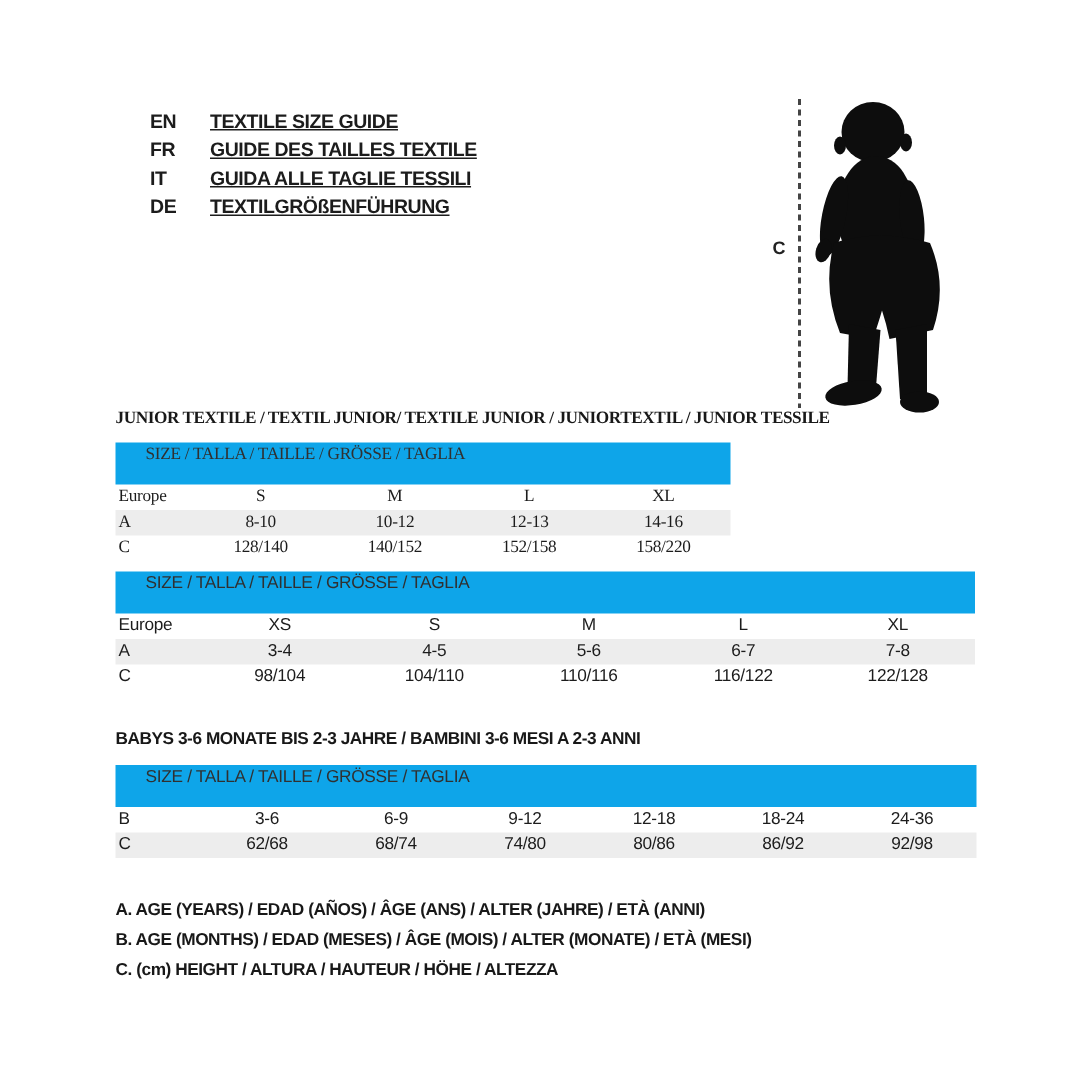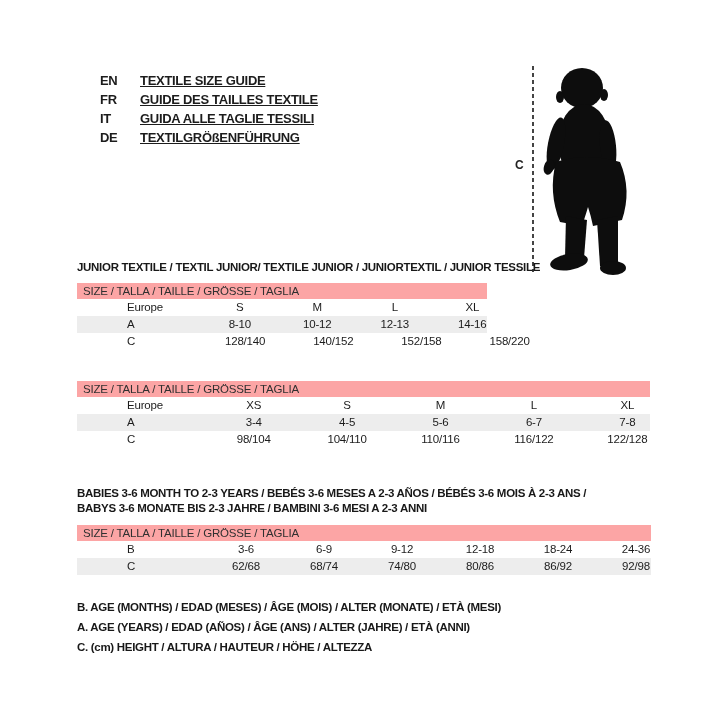--- a/index.html
+++ b/index.html
@@ -20,29 +20,29 @@
   .lang-label{white-space:nowrap;text-decoration:underline;}
 
   
   .figure{position:absolute;left:505px;top:60px;width:140px;height:220px;}
   .figure-c{position:absolute;left:10px;top:98px;font-weight:bold;font-size:12px;color:#222;}
   .dash-line{position:absolute;left:27px;top:6px;height:206px;width:2px;}
   .toddler{position:absolute;left:37px;top:4px;}
 
   
   .tbl{position:absolute;left:77px;}
-  .t1{top:260px;width:410px;}
+  .t1{top:272px;width:410px;font-family:Liberation Serif, serif;}
   .t2{top:381px;width:573px;}
   .t3{top:486px;width:574px;}
   .tbl-title{font-weight:bold;font-size:11.5px;letter-spacing:-0.3px;line-height:14px;margin-bottom:9px;white-space:nowrap;color:#181818;}
   .tbl-title.two-line{line-height:15px;margin-bottom:9px;}
-  .tbl-bar{background:#fca5a5;height:16px;line-height:16px;font-size:11.5px;letter-spacing:-0.2px;padding-left:6px;color:#303030;}
+  .tbl-bar{background:#0ea5e9;height:28px;line-height:16px;font-size:11.5px;letter-spacing:-0.2px;padding-left:20px;color:#303030;}
   .tbl-row{display:flex;height:17px;line-height:17px;font-size:11.5px;letter-spacing:-0.2px;}
   .tbl-row.shade{background:#ededed;}
-  .cell{flex:1;text-align:center;white-space:nowrap;margin-left:48px;}
+  .cell{flex:1;text-align:center;white-space:nowrap;}
   .cell.label{flex:0 0 50px;text-align:left;padding-left:2px;}
   .t2 .cell.label,.t3 .cell.label{flex:0 0 56px;}
 
   
   .legend{position:absolute;left:77px;top:597px;}
   .legend-line{font-weight:bold;font-size:11.5px;letter-spacing:-0.3px;line-height:20px;white-space:nowrap;color:#181818;}
 </style>
 </head>
 <body>
 
@@ -147,21 +147,20 @@
       <span class="cell">98/104</span>
       <span class="cell">104/110</span>
       <span class="cell">110/116</span>
       <span class="cell">116/122</span>
       <span class="cell">122/128</span>
     </div>
   </div>
 
   <div class="tbl t3">
     <div class="tbl-title two-line">
-      <div>BABIES 3-6 MONTH TO 2-3 YEARS / BEBÉS 3-6 MESES A 2-3 AÑOS / BÉBÉS 3-6 MOIS À 2-3 ANS /</div>
       <div>BABYS 3-6 MONATE BIS 2-3 JAHRE / BAMBINI 3-6 MESI A 2-3 ANNI</div>
     </div>
     <div class="tbl-bar">SIZE / TALLA / TAILLE / GRÖSSE / TAGLIA</div>
     <div class="tbl-row">
       <span class="cell label">B</span>
       <span class="cell">3-6</span>
       <span class="cell">6-9</span>
       <span class="cell">9-12</span>
       <span class="cell">12-18</span>
       <span class="cell">18-24</span>
@@ -172,18 +171,18 @@
       <span class="cell">62/68</span>
       <span class="cell">68/74</span>
       <span class="cell">74/80</span>
       <span class="cell">80/86</span>
       <span class="cell">86/92</span>
       <span class="cell">92/98</span>
     </div>
   </div>
 
   <div class="legend">
+    <div class="legend-line">A. AGE (YEARS) / EDAD (AÑOS) / ÂGE (ANS) / ALTER (JAHRE) / ETÀ (ANNI)</div>
     <div class="legend-line">B. AGE (MONTHS) / EDAD (MESES) / ÂGE (MOIS) / ALTER (MONATE) / ETÀ (MESI)</div>
-    <div class="legend-line">A. AGE (YEARS) / EDAD (AÑOS) / ÂGE (ANS) / ALTER (JAHRE) / ETÀ (ANNI)</div>
     <div class="legend-line">C. (cm) HEIGHT / ALTURA / HAUTEUR / HÖHE / ALTEZZA</div>
   </div>
 
 </div>
 
 </body></html>

